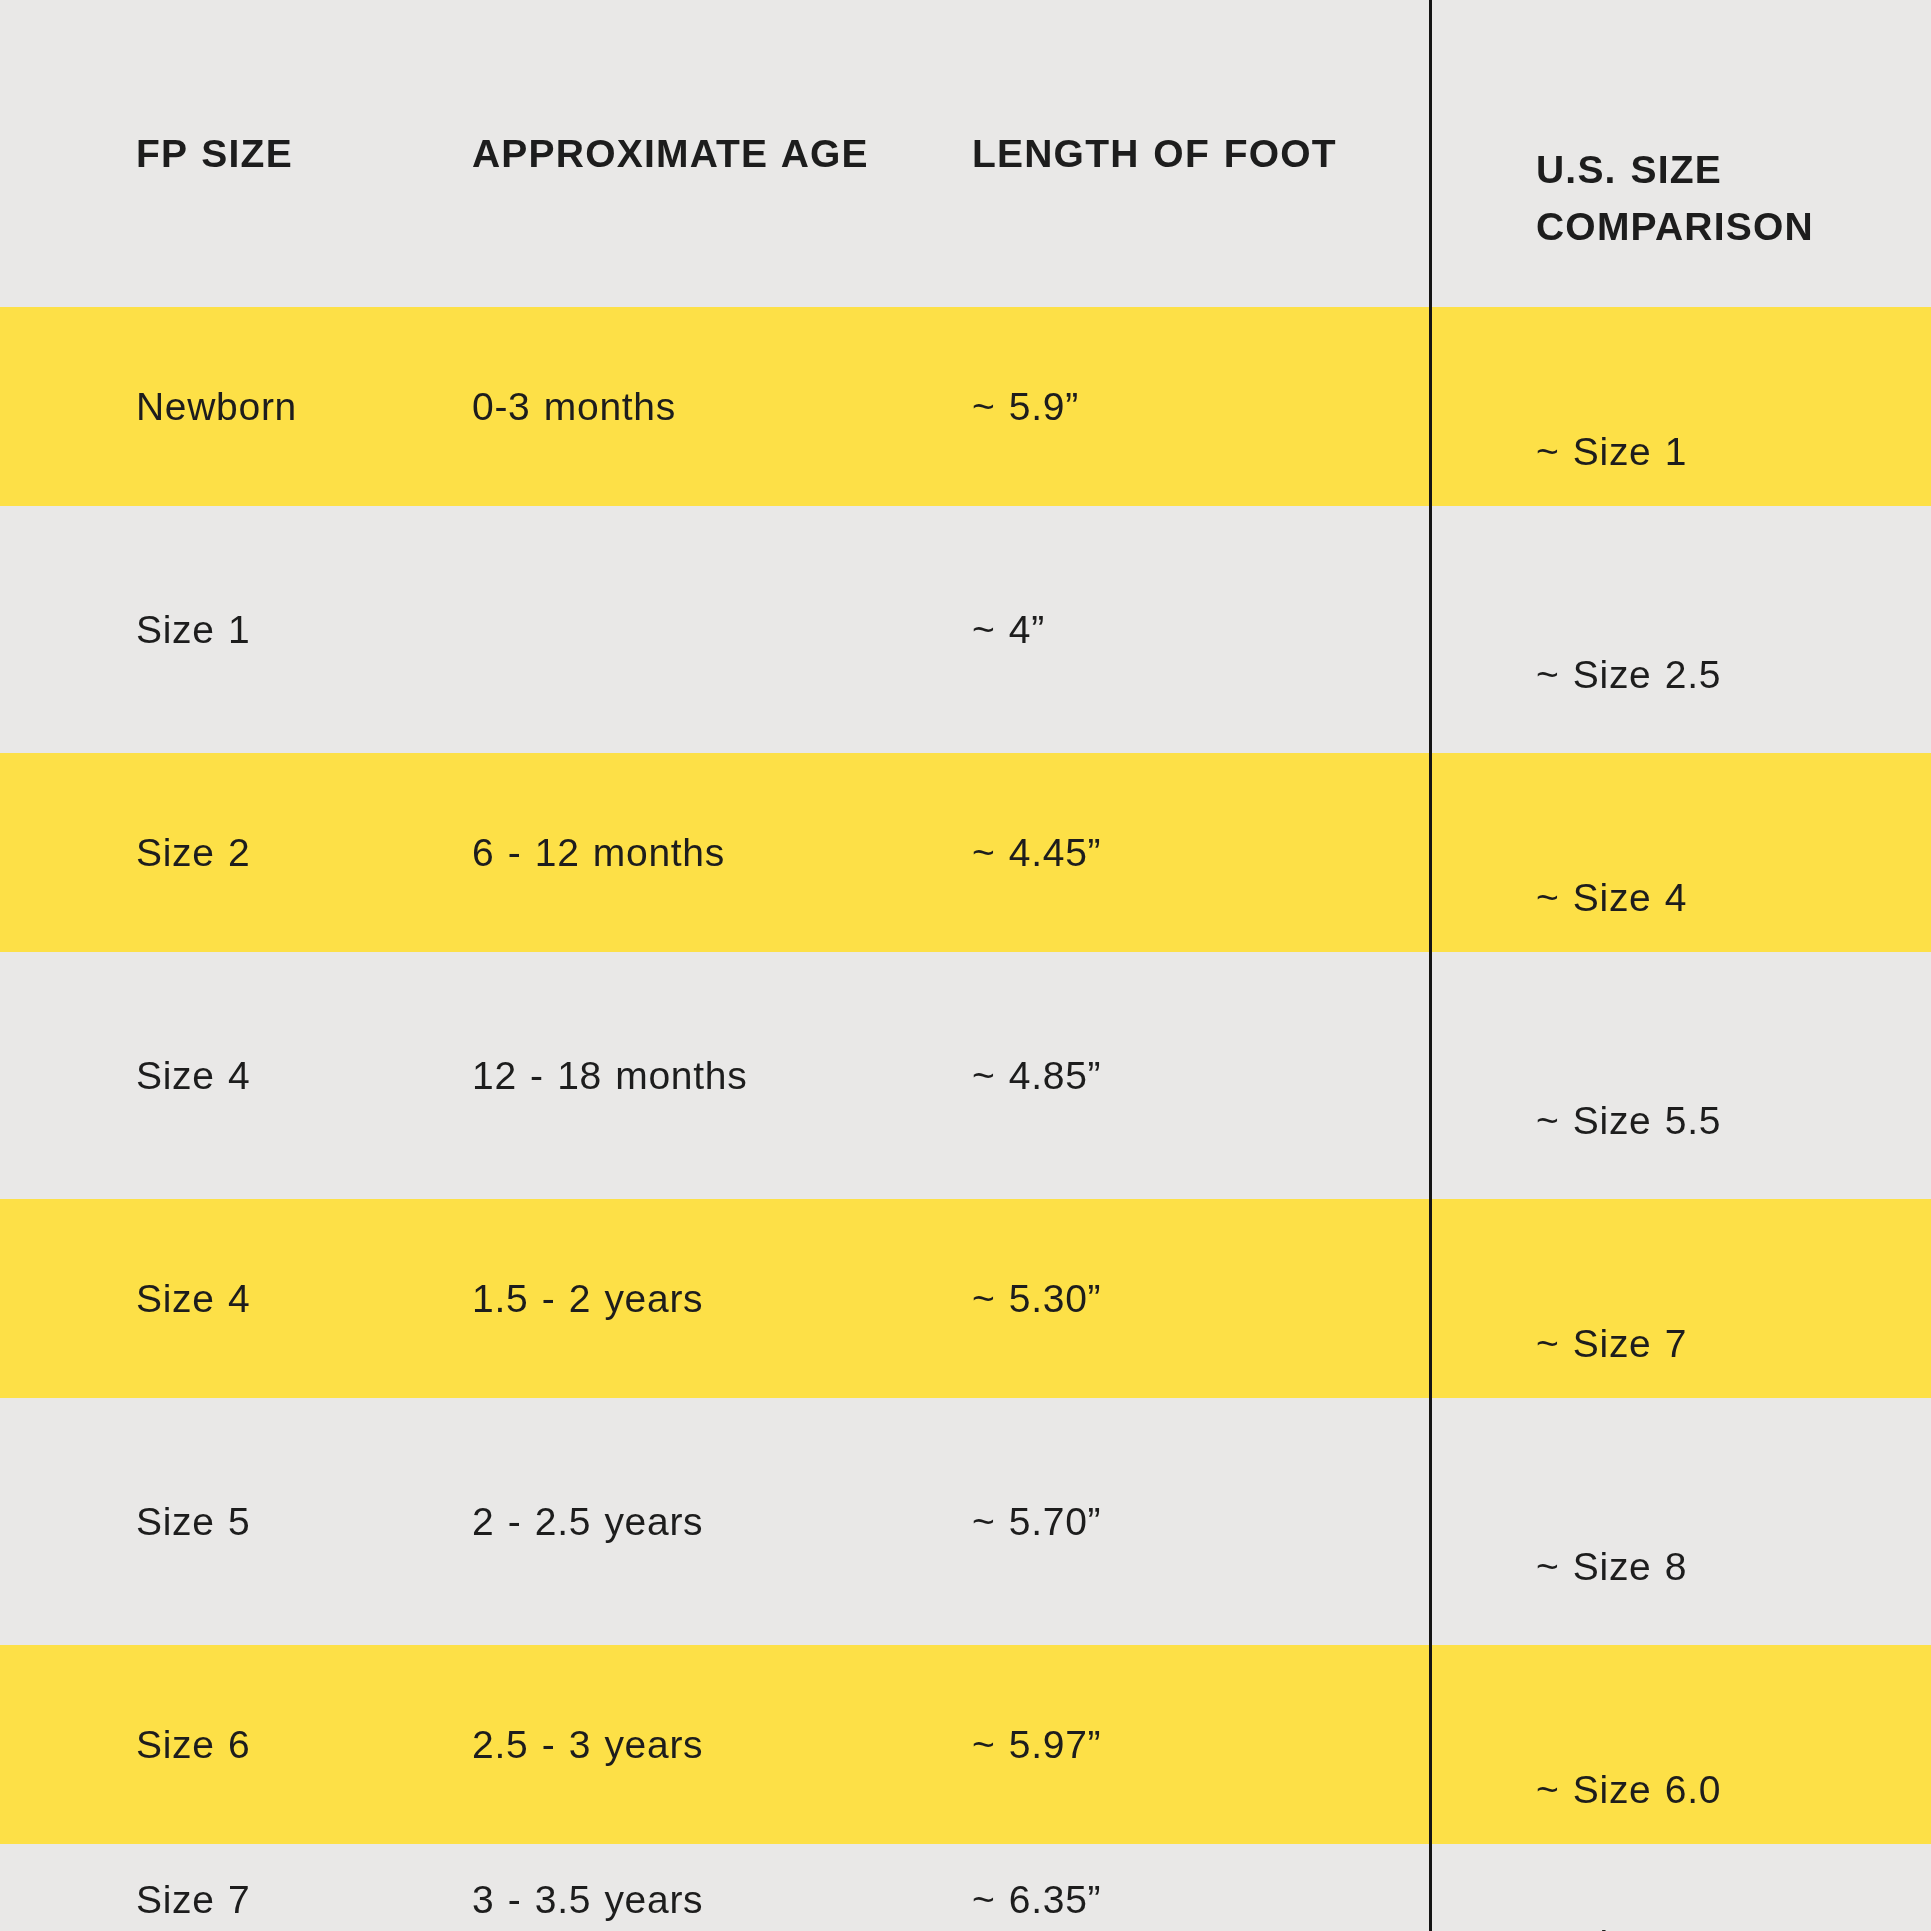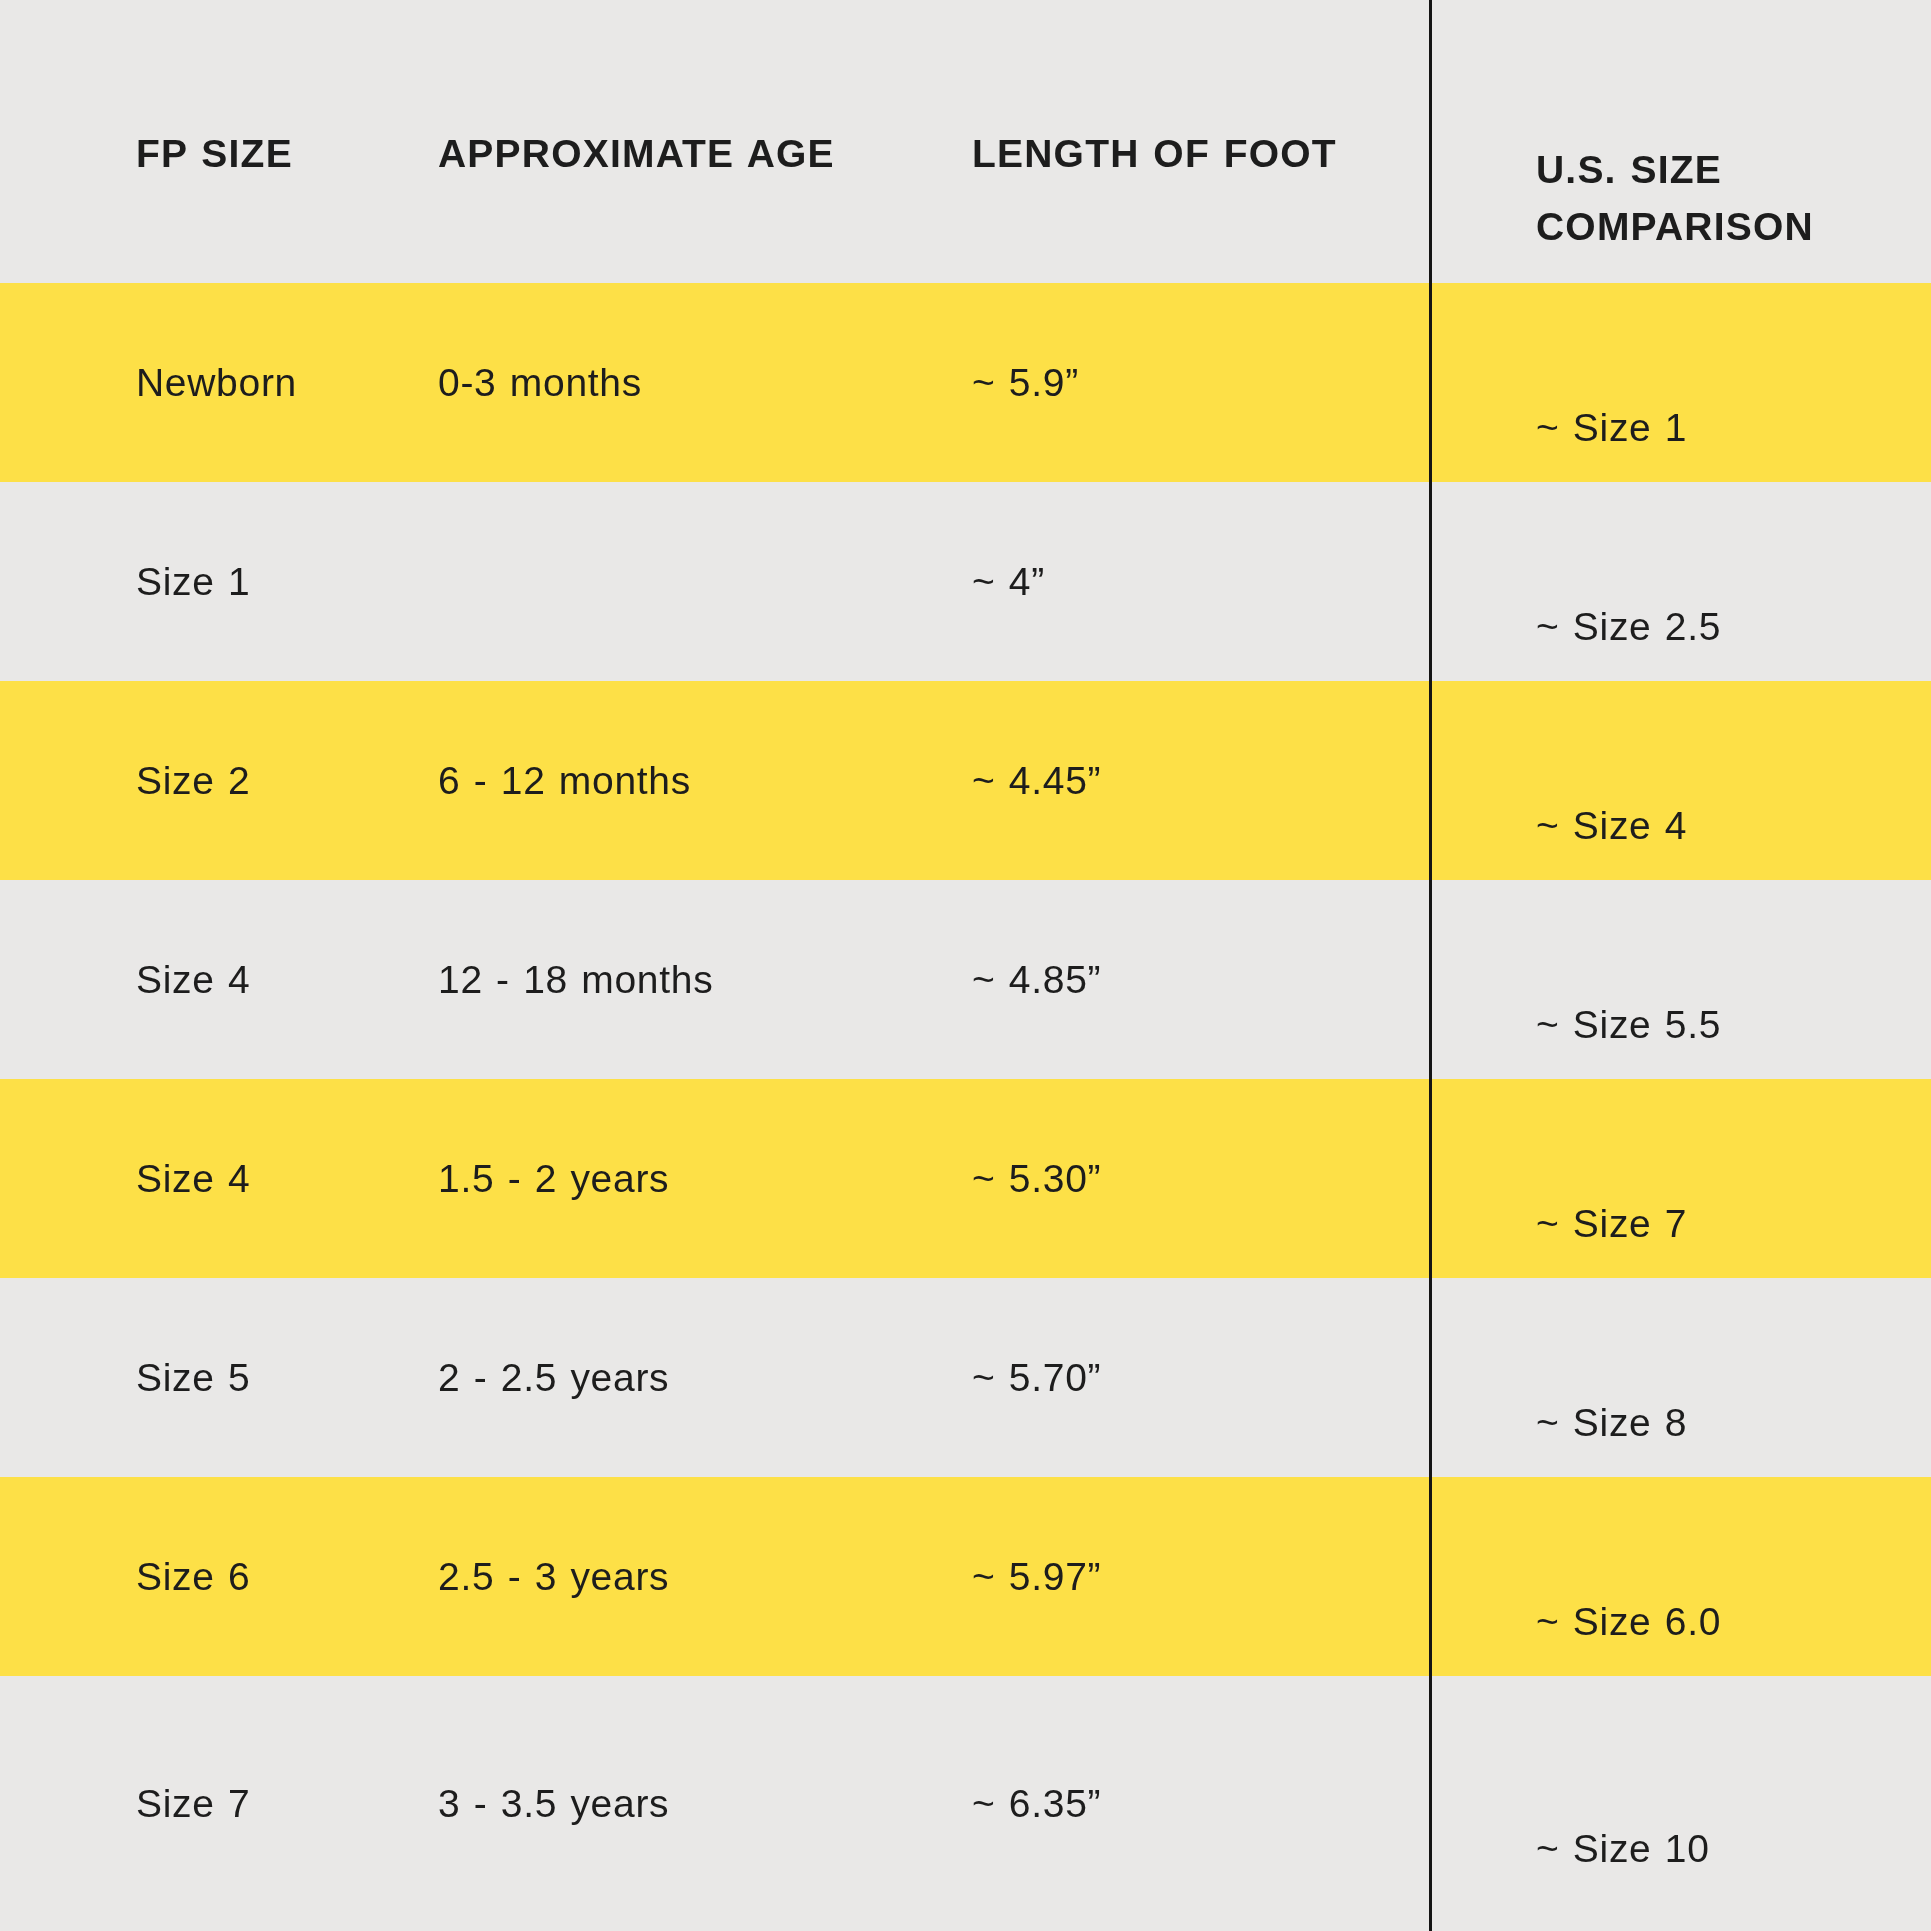--- a/index.html
+++ b/index.html
@@ -12,20 +12,21 @@
     font-family: "Liberation Sans", sans-serif;
     background: #e9e8e7;
   }
   .size-chart {
     position: relative;
     width: 1931px;
     height: 1931px;
     display: flex;
     flex-direction: column;
     overflow: hidden;
+    gap: 24px;
   }
   .row {
     position: relative;
     flex: 0 0 199px;
   }
   .row.header-row {
     flex: 0 0 283px;
   }
   .row.last-row {
     flex: 1 1 auto;
@@ -39,21 +40,21 @@
     transform: translateY(-50%);
     font-size: 39px;
     font-weight: 400;
     color: #1d1d1d;
     letter-spacing: 0.7px;
     word-spacing: 1.8px;
     white-space: nowrap;
     line-height: 1.2;
   }
   .col-fp  { left: 136px; }
-  .col-age { left: 438px; }
+  .col-age { left: 472px; }
   .col-len { left: 972px; }
   .col-us  { left: 1536px; margin-top: 45px; }
 
   .header-row .cell {
     top: 54.5%;
     font-weight: 700;
     letter-spacing: 1.2px;
   }
   .header-row .col-us {
     white-space: normal;

